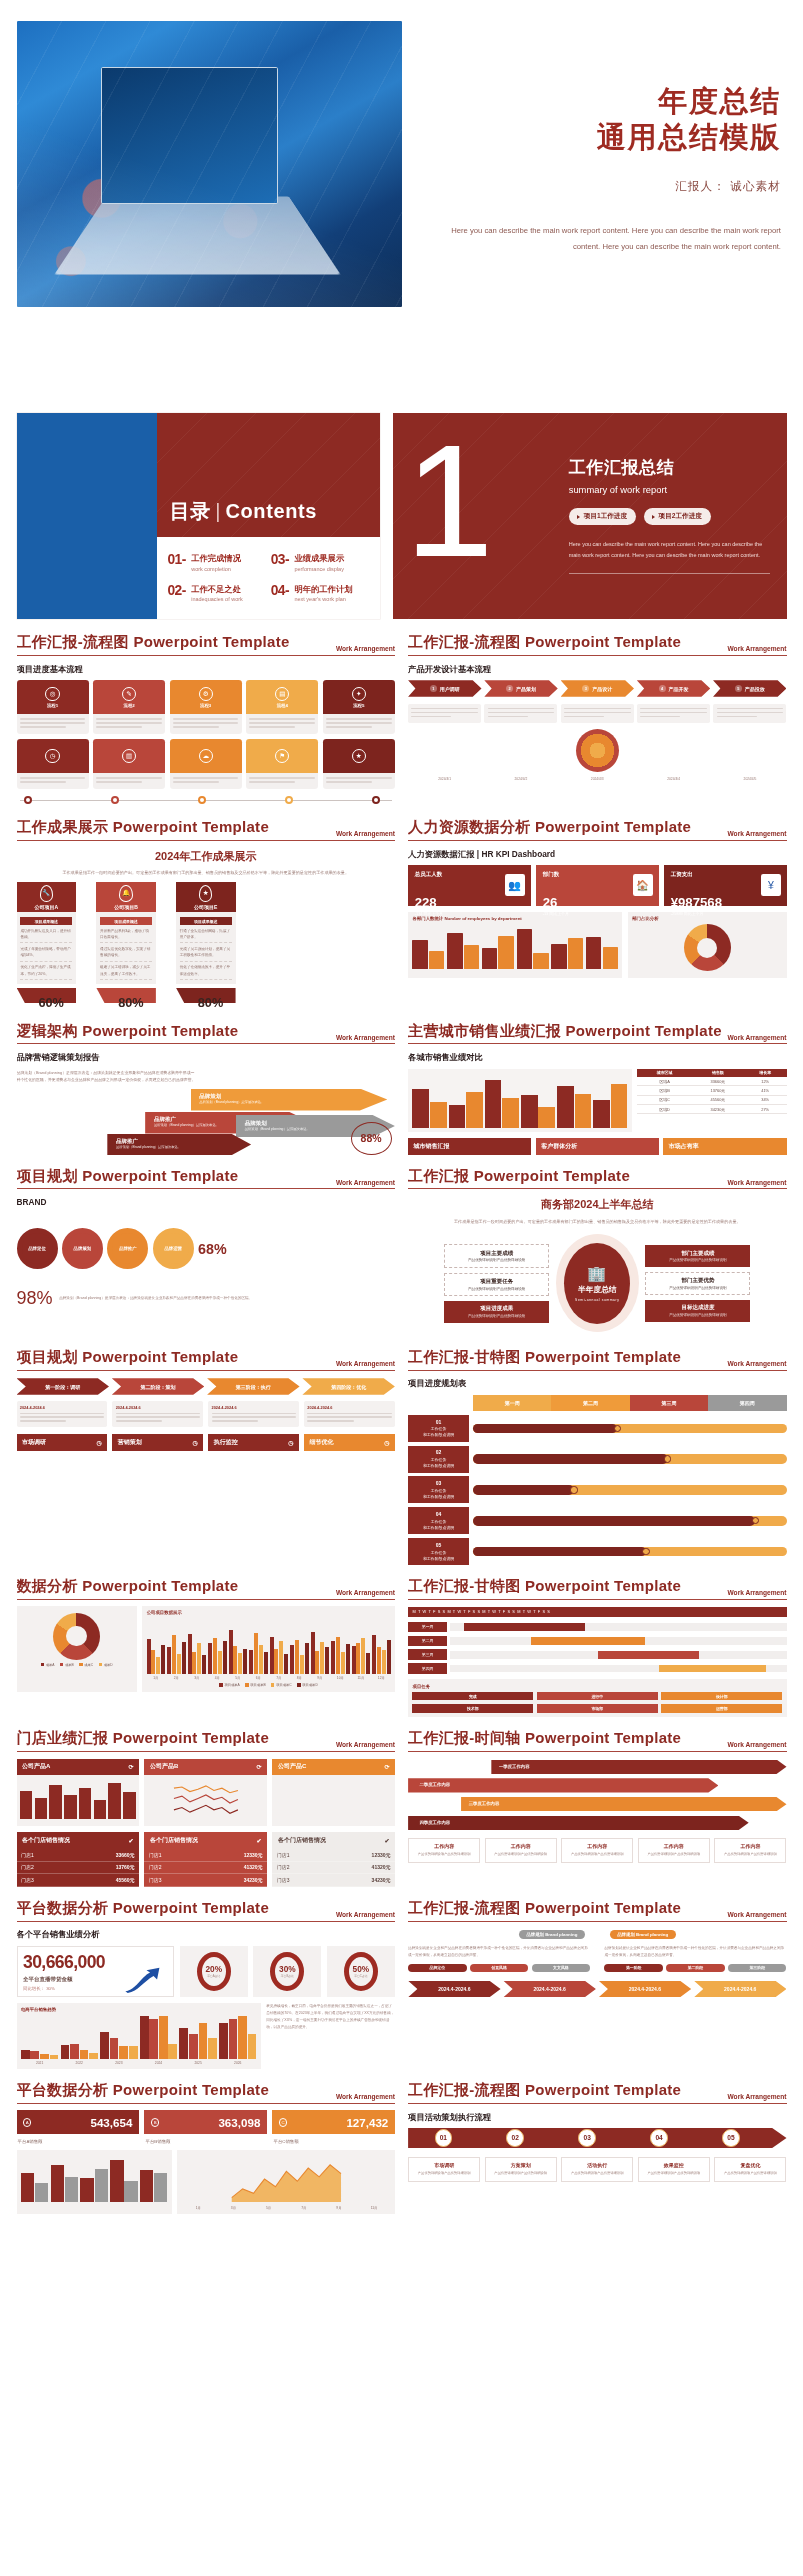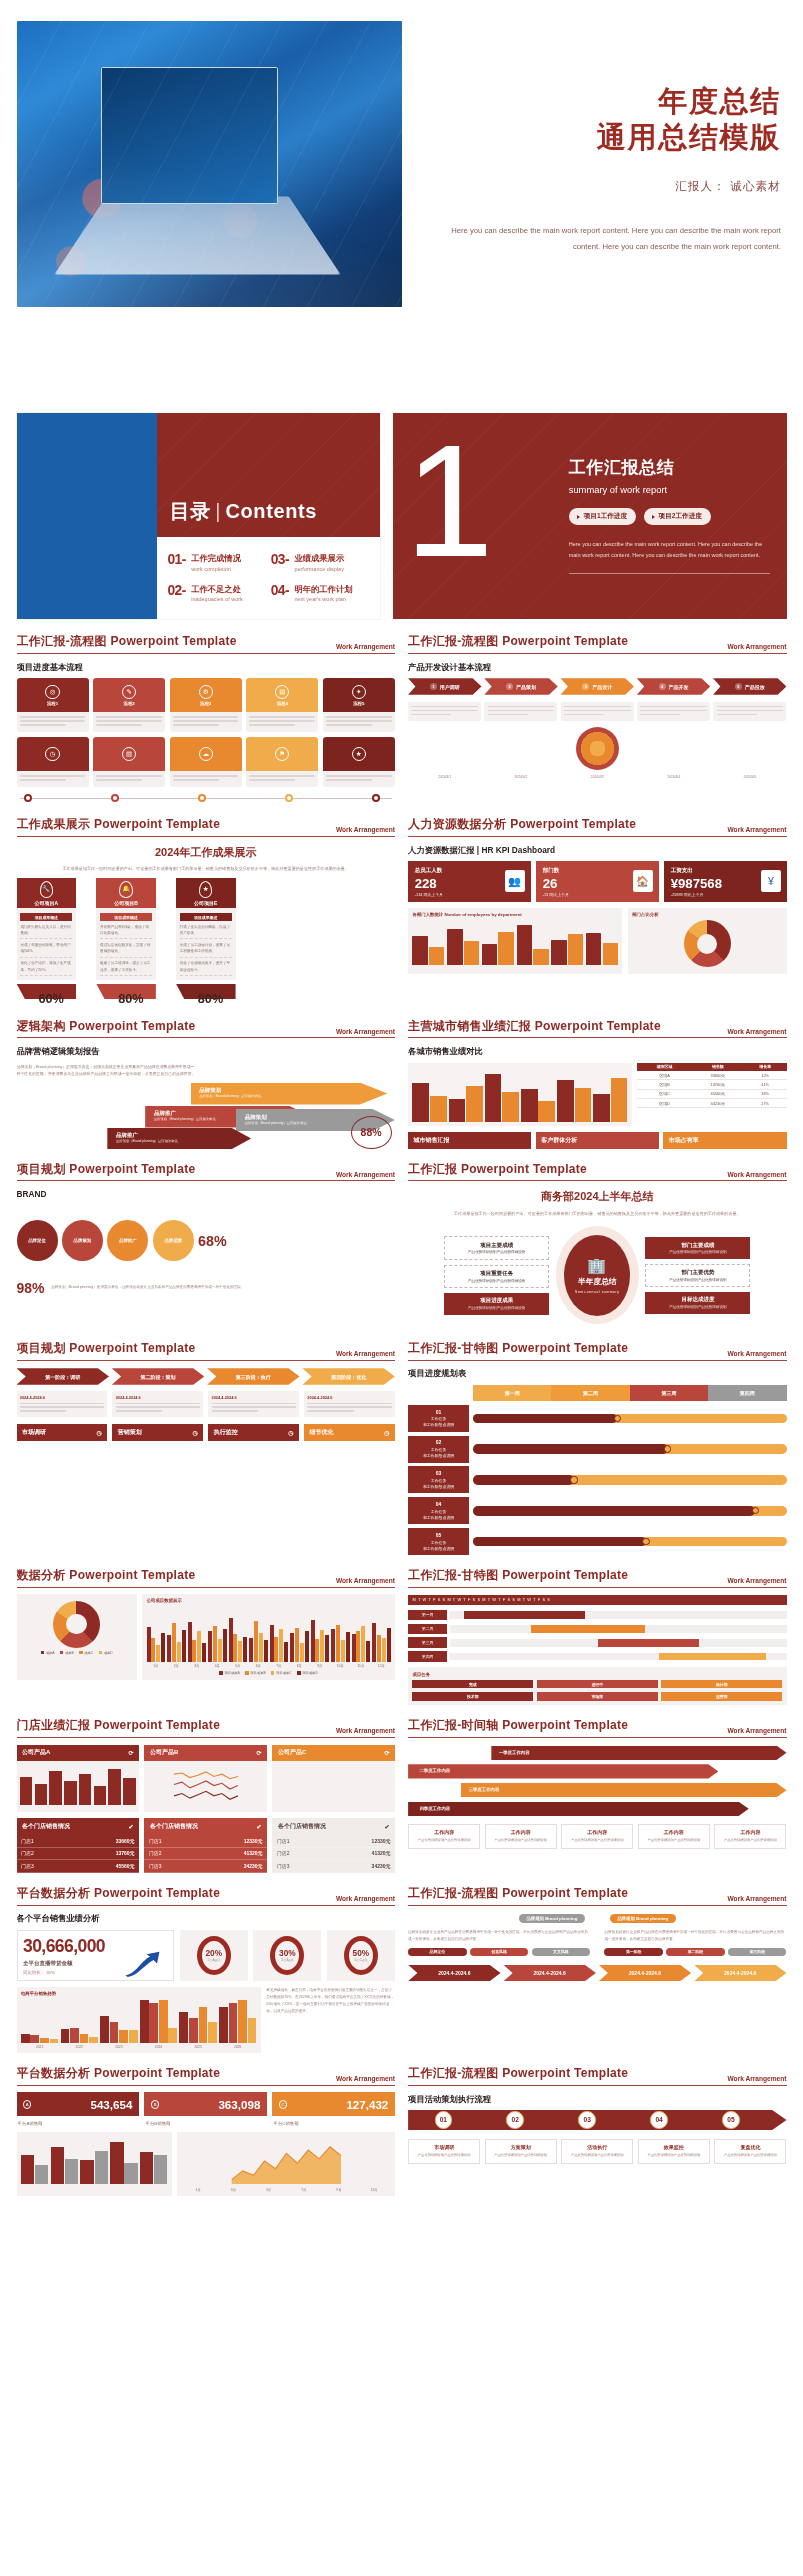--- a/index.html
+++ b/index.html
@@ -103,21 +103,21 @@
     display:flex; align-items:center; gap:3.3px; font-weight:700;
   }
   .sec-btn .tri { width:0;height:0;border-left:3.9px solid #7d241e;border-top:2.8px solid transparent;border-bottom:2.8px solid transparent;}
   .sec-desc { margin-top: 14.3px; font-size: 5.5px; color:#f0d9d6; line-height: 2; }
   .sec-rule { margin-top: 12px; height:0.6px; background: rgba(255,255,255,.45); }
 
   
   .grid { padding: 14.3px 16.5px 22px 16.5px; display: grid; grid-template-columns: 1fr 1fr; gap: 12px 13.2px; }
   .slide { background:#fff; position:relative; overflow:hidden; }
   .sl-head { display:flex; align-items:flex-end; justify-content:space-between; border-bottom: 1.1px solid #a7453c; padding-bottom: 2.8px; }
-  .sl-title { font-size: 12px; font-weight: 800; color:#8d2a23; letter-spacing:0.3px; }
+  .sl-title { font-size: 15px; font-weight: 800; color:#8d2a23; letter-spacing:0.3px; }
   .sl-title .en { font-weight:700; color:#8d2a23; }
   .sl-tag { font-size: 6.6px; color:#8d2a23; font-weight:700; }
   .sl-sub { font-size: 8.3px; font-weight:800; color:#2f2020; margin: 7.7px 0 5.5px; }
   .sl-sub.center { text-align:center; font-size: 11px; color:#8d2a23; }
   .sl-note { font-size: 4.1px; color:#9a7a74; text-align:center; line-height:1.9; margin-bottom:5.5px; }
 
   
   .c1{background:#8d2a23}.c2{background:#b9463a}.c3{background:#e8882f}.c4{background:#f0ab4a}.c5{background:#7d241e}
   .g1{background:#9a9a9a}
 
@@ -153,21 +153,21 @@
   .res-pct { position:relative; height:22px; margin-top:3.3px; display:flex;align-items:flex-end;}
   .res-pct .flag{position:absolute;left:0;top:0;width:100%;height:15.4px;clip-path:polygon(0 0,100% 0,100% 100%,14% 100%);}
   .res-pct .txt{position:relative;z-index:2;display:flex;align-items:baseline;gap:1.1px;padding-left:3.3px;}
   .res-pct .zh{font-size:4.4px;font-weight:800;color:#fff;}
   .res-pct .big{font-size:12.7px;font-weight:800;color:#3a2420;}
 
   
   .kpi3{display:grid;grid-template-columns:repeat(3,1fr);gap:5.5px;}
   .kpi{color:#fff;padding:5.5px 6.6px;position:relative;height:41px;}
   .kpi .t{font-size:5.5px;font-weight:700;}
-  .kpi .v{font-size:13.2px;font-weight:800;margin-top:2px;}
+  .kpi .v{font-size:13.2px;font-weight:800;margin-top:17px;}
   .kpi .d{font-size:3.9px;margin-top:1.7px;opacity:.9;}
   .kpi .ic{position:absolute;right:5.5px;top:8.8px;width:20px;height:22px;background:#fff;border-radius:2.2px;display:flex;align-items:center;justify-content:center;font-size:10.5px;color:#2b5ca8;}
   .kpi-mid{display:grid;grid-template-columns:1.35fr 1fr;gap:5.5px;margin-top:5.5px;}
   .panel{background:#f4f1f0;padding:4.4px;}
   .panel .ph{font-size:4.4px;font-weight:800;color:#8d2a23;margin-bottom:3.3px;}
   .bars{display:flex;align-items:flex-end;gap:2.8px;height:45px;}
   .bars .g{display:flex;gap:1.1px;align-items:flex-end;flex:1;}
   .bars .b{flex:1;border-radius:0.6px;}
   .donut{width:47px;height:47px;border-radius:50%;margin:2.2px auto;
     background:conic-gradient(#8d2a23 0 38%, #b9463a 38% 62%, #e8882f 62% 84%, #f0ab4a 84% 100%);
@@ -784,21 +784,21 @@
           </div>
         <div class="ring" style="border-color:#e8882f;background:#e8882f">
             <span>品牌推广</span>
           </div>
         <div class="ring" style="border-color:#f0ab4a;background:#f0ab4a">
             <span>品牌运营</span>
           </div>
         <div class="pctbox">68%</div>
       </div>
       <div style="display:flex;align-items:center;gap:6.6px;margin-top:3.3px">
-        <div style="font-size:14px;font-weight:700;color:#8d2a23">98%</div>
+        <div style="font-size:18px;font-weight:400;color:#8d2a23">98%</div>
         <div style="flex:1;font-size:3.6px;color:#9a7a74;line-height:1.9">品牌策划（Brand planning）是深层次表达：品牌策划就是使企业形象和产品品牌在消费者脑海中形成一种个性化的区隔。</div>
       </div>
     </div>
 
     <div class="slide">
       <div class="sl-head">
         <div class="sl-title"><span>工作汇报</span> <span class="en">Powerpoint Template</span></div>
         <div class="sl-tag">Work Arrangement</div>
       </div>
       <div class="sl-sub center">商务部2024上半年总结</div>

